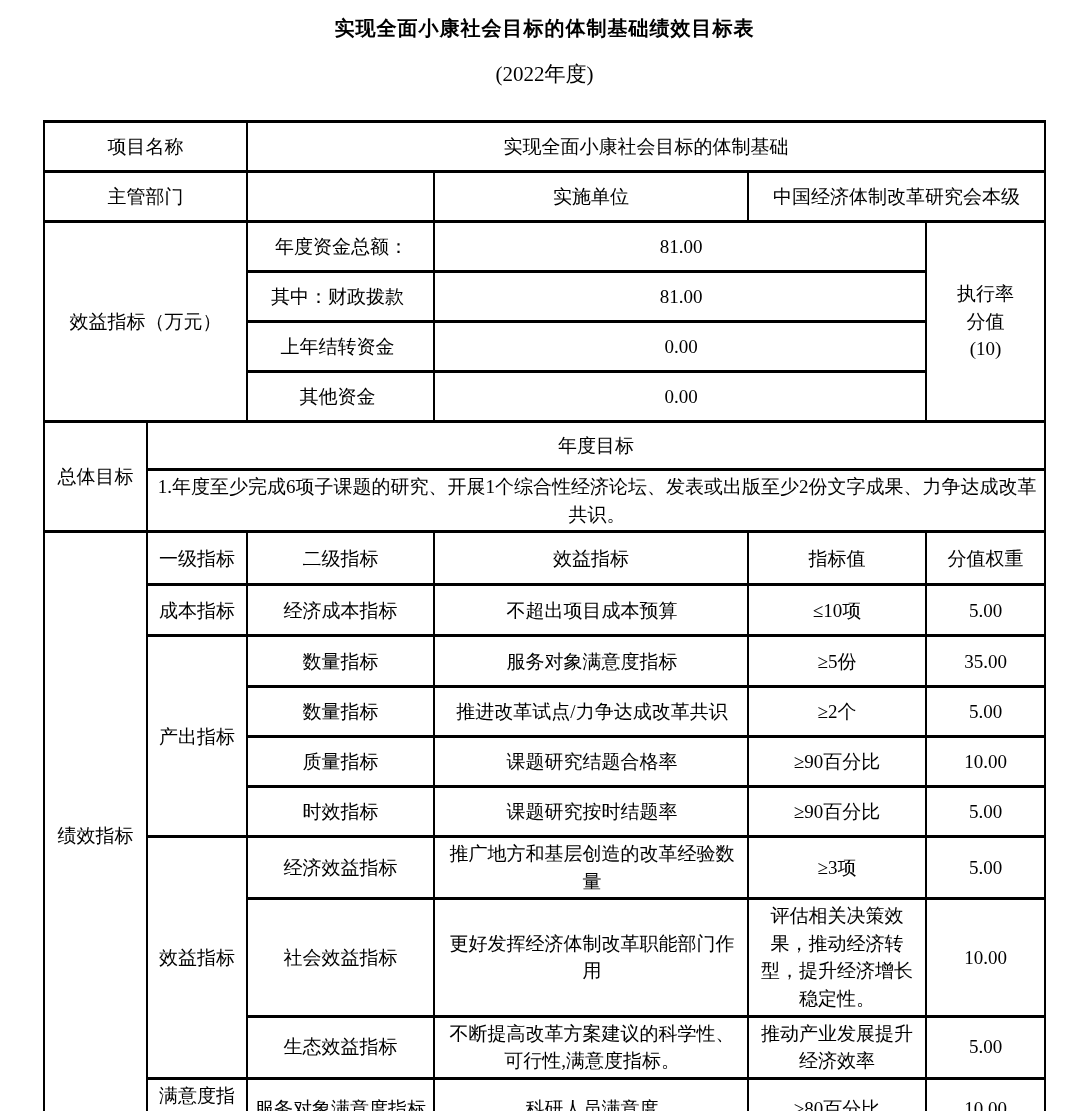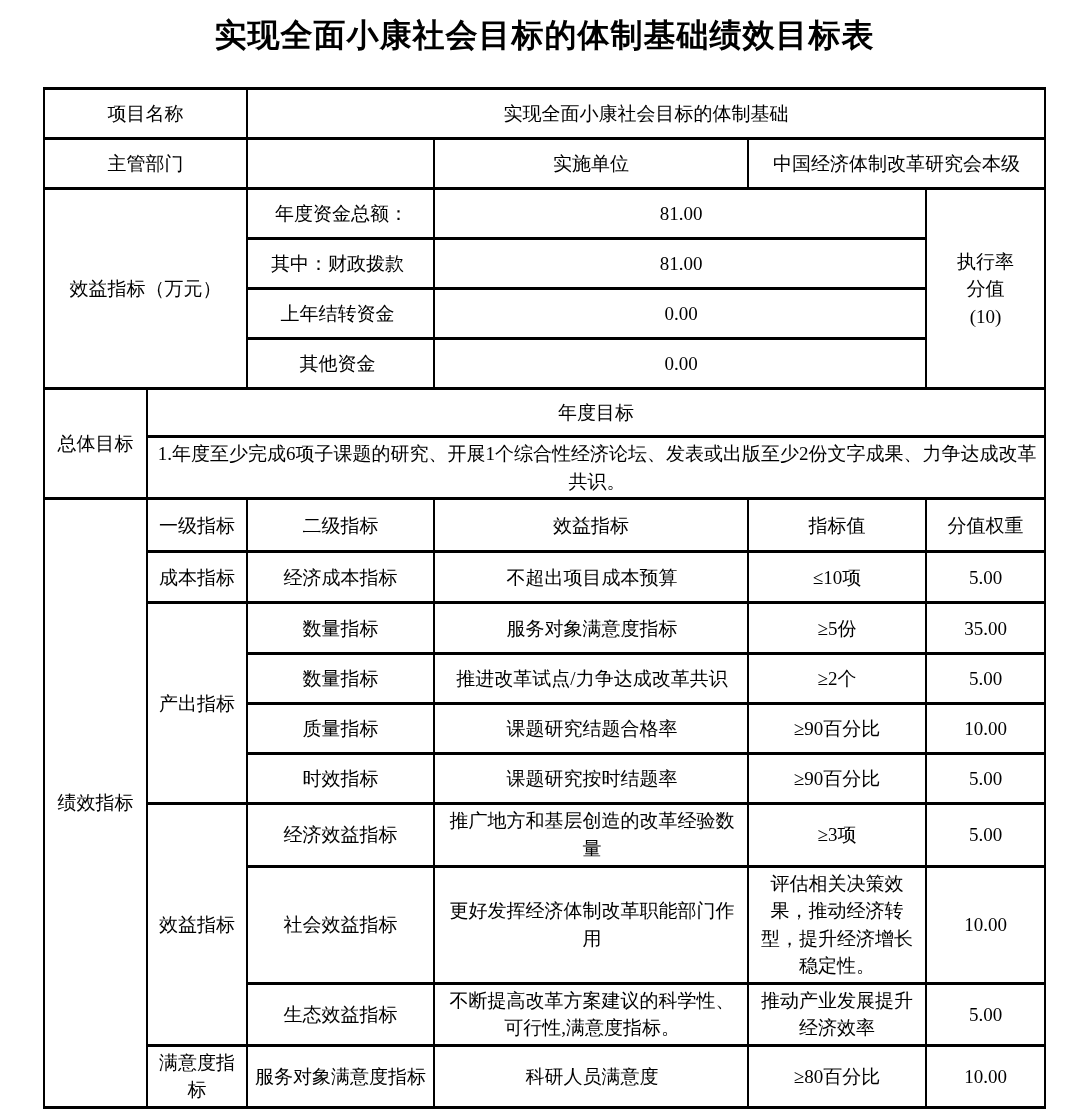--- a/index.html
+++ b/index.html
@@ -10,21 +10,21 @@
     height: 1111px;
     color: #000;
     font-family: "Liberation Serif", "DejaVu Serif", serif;
   }
   .page { width: 1089px; height: 1111px; overflow: hidden; }
   .doc-title {
     margin: 16px 0 0 0;
     text-align: center;
     font-family: "Liberation Sans", "DejaVu Sans", sans-serif;
     font-weight: 700;
-    font-size: 32px;
+    font-size: 20px;
     line-height: 1.2;
     letter-spacing: 1px;
   }
   .doc-subtitle {
     margin: 22px 0 0 0;
     text-align: center;
     font-weight: 400;
     font-size: 21px;
     line-height: 1.2;
   }
@@ -50,20 +50,21 @@
   .al { text-align: left; padding-left: 8px !important; margin-left: 24px; }
   .ar { text-align: right; padding-right: 12px !important; margin-top: 21px; }
   .pre { white-space: pre-line; }
 </style>
 </head>
 <body>
 
 <div class="page">
 
   <h1 class="doc-title">实现全面小康社会目标的体制基础绩效目标表</h1>
+  <div class="doc-subtitle">(2022年度)</div>
 
   <table class="main">
     <colgroup>
       <col style="width:103px">
       <col style="width:100px">
       <col style="width:187px">
       <col style="width:314px">
       <col style="width:178px">
       <col style="width:119px">
     </colgroup>

